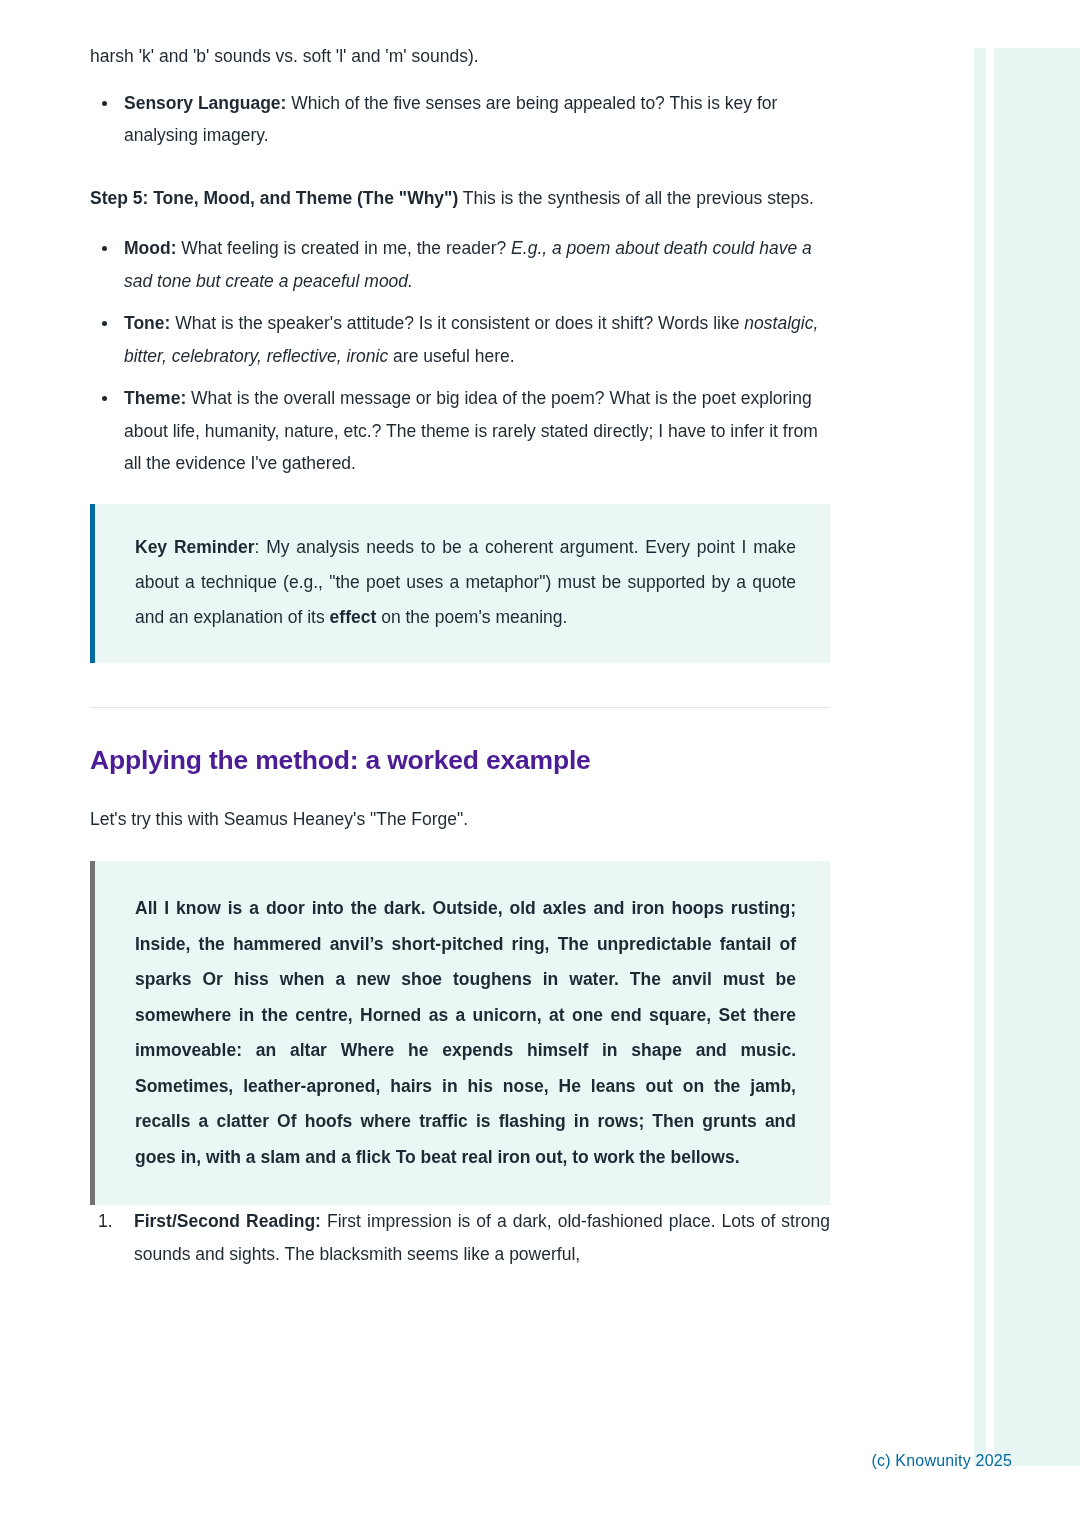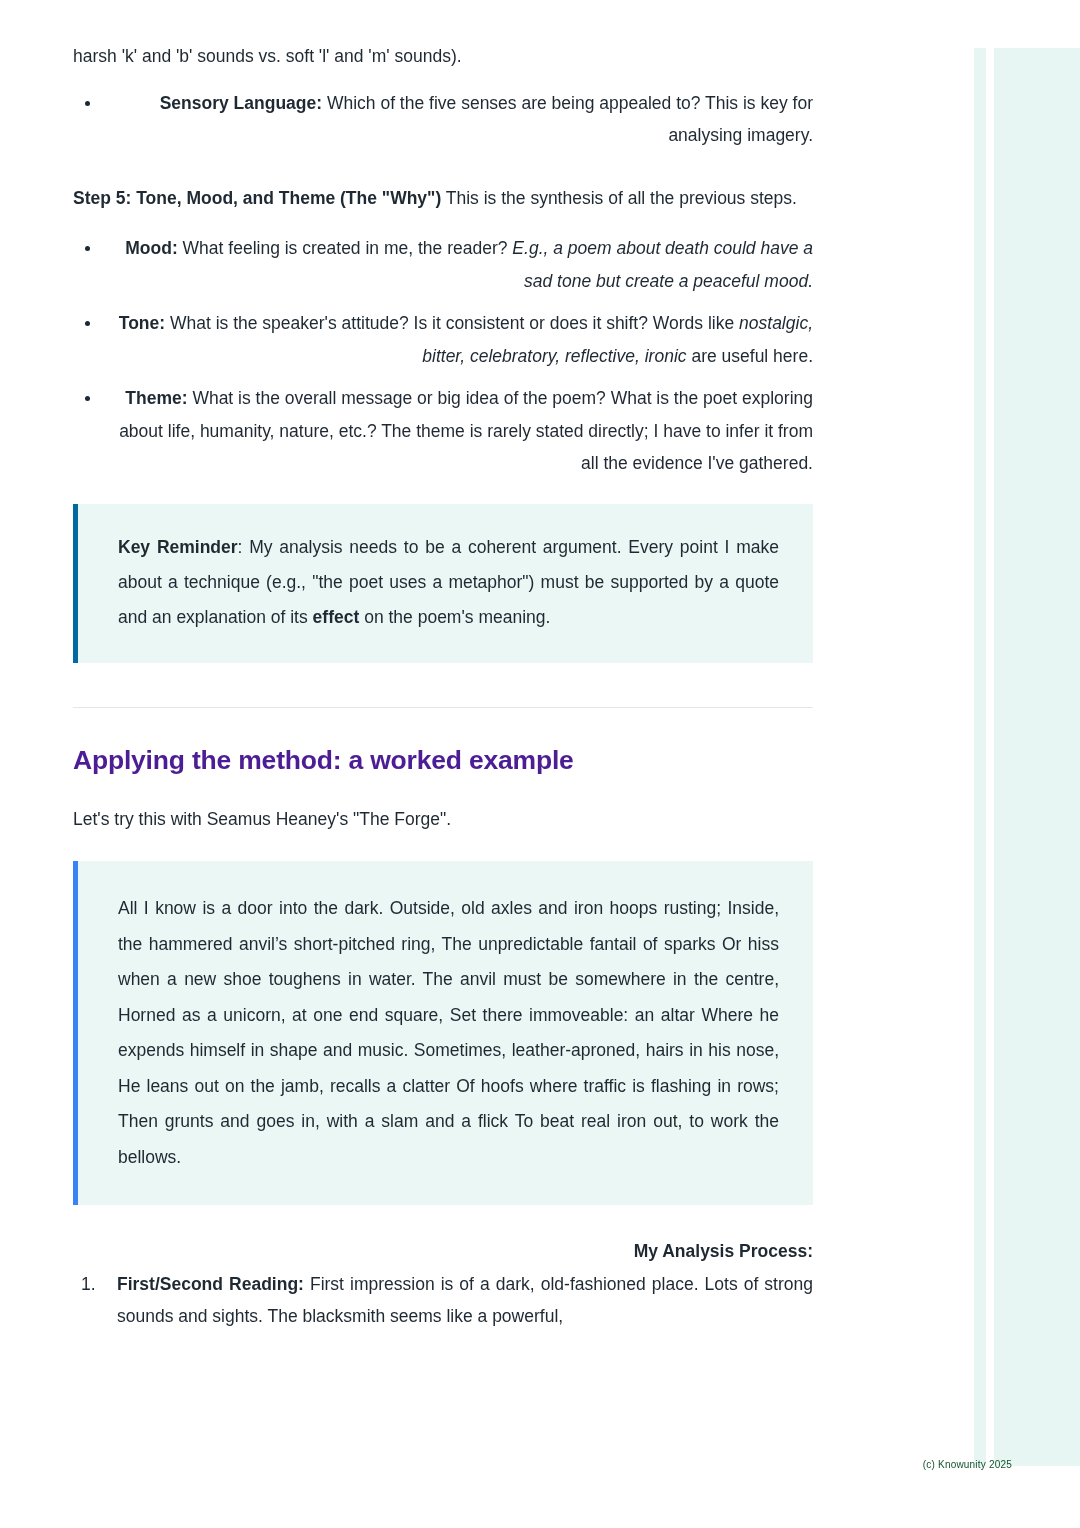--- a/index.html
+++ b/index.html
@@ -32,29 +32,28 @@
   .side-band-inner {
     position: absolute;
     top: 48px;
     right: 86px;
     width: 8px;
     height: 1418px;
     background: #ffffff;
   }
   .content {
     position: absolute;
-    left: 73px;
+    left: 90px;
     top: 40px;
     width: 740px;
   }
   p, li {
     font-size: 17.5px;
     line-height: 32.5px;
     margin: 0;
-    text-align: right;
   }
   .para {
     margin: 0 0 0 0;
     text-align: left;
   }
   .lead-line {
     margin-bottom: 14px;
   }
   ul.bullets {
     list-style: none;
@@ -132,23 +131,24 @@
     margin: 34px 0 0 0;
     font-weight: bold;
     letter-spacing: -0.2px;
   }
   .after-title {
     margin-top: 26px;
   }
   .poem {
     margin-top: 26px;
     background: #eaf7f4;
-    border-left: 5px solid #3b82f6;
+    border-left: 5px solid #737373;
     padding: 30px 34px 30px 40px;
     box-sizing: border-box;
+    font-weight: bold;
   }
   .poem p {
     text-align: justify;
     text-justify: inter-word;
     line-height: 35.5px;
   }
   .subhead {
     margin-top: 30px;
     font-weight: bold;
     font-size: 17.5px;
@@ -157,22 +157,22 @@
   ol.numbered {
   }
   .ol-justify {
     text-align: justify;
     text-justify: inter-word;
   }
   .footer-credit {
     position: absolute;
     right: 68px;
     bottom: 58px;
-    font-size: 10px;
-    color: #14532d;
+    font-size: 16px;
+    color: #0369a1;
     letter-spacing: 0.2px;
   }
 </style>
 </head>
 <body>
 
 <div class="page">
 
   <div class="side-band"></div>
   <div class="side-band-inner"></div>
@@ -200,21 +200,20 @@
     <hr class="divider">
 
     <h2 class="section-title">Applying the method: a worked example</h2>
 
     <p class="para after-title">Let's try this with Seamus Heaney's "The Forge".</p>
 
     <div class="poem">
       <p>All I know is a door into the dark. Outside, old axles and iron hoops rusting; Inside, the hammered anvil’s short-pitched ring, The unpredictable fantail of sparks Or hiss when a new shoe toughens in water. The anvil must be somewhere in the centre, Horned as a unicorn, at one end square, Set there immoveable: an altar Where he expends himself in shape and music. Sometimes, leather-aproned, hairs in his nose, He leans out on the jamb, recalls a clatter Of hoofs where traffic is flashing in rows; Then grunts and goes in, with a slam and a flick To beat real iron out, to work the bellows.</p>
     </div>
 
-    <p class="subhead">My Analysis Process:</p>
 
     <ol class="numbered">
       <li class="ol-justify"><b>First/Second Reading:</b><span> First impression is of a dark, old-fashioned place. Lots of strong sounds and sights. The blacksmith seems like a powerful,</span></li>
     </ol>
 
   </div>
 
   <div class="footer-credit">(c) Knowunity 2025</div>
 
 </div>

